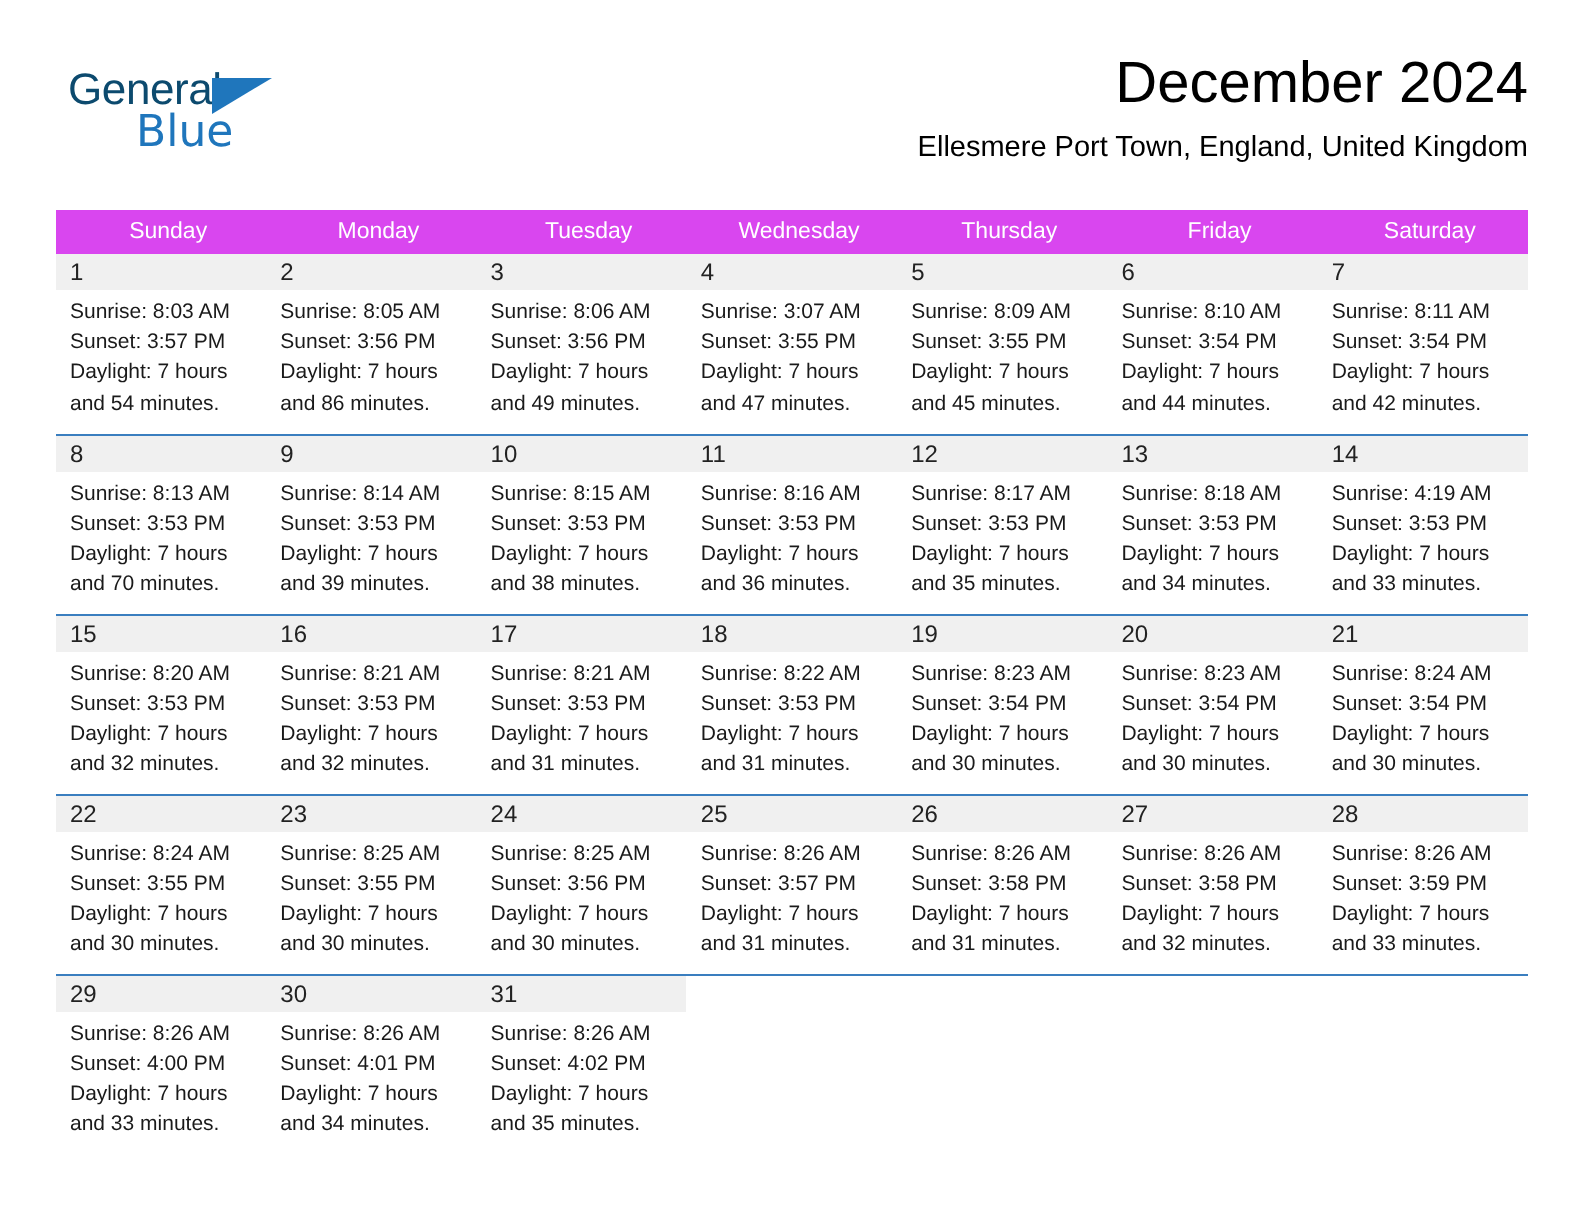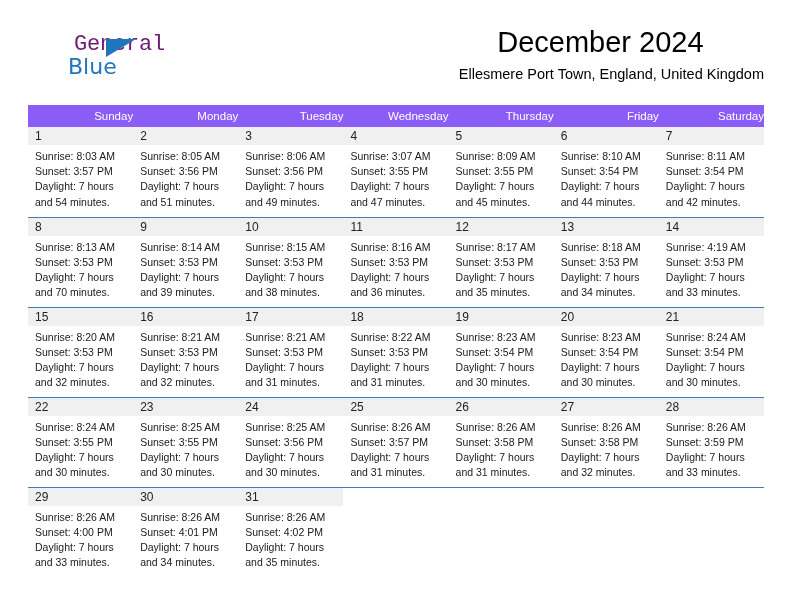--- a/index.html
+++ b/index.html
@@ -35,24 +35,23 @@
     top: 8px;
     width: 200px;
     height: 56px;
   }
   .logo-general {
     position: absolute;
     left: 0;
     top: 0;
     font-size: 22px;
     letter-spacing: -0.2px;
-    color: #701a75;
-    font-family: Liberation Mono, monospace;
+    color: #0c4a6e;
+    font-family: Liberation Sans, sans-serif;
     line-height: 1;
-    margin-left: 40px;
   }
   .logo-triangle {
     position: absolute;
     left: 72px;
     top: 5px;
     width: 0;
     height: 0;
     border-left: 30px solid #1f76bc;
     border-bottom: 18px solid transparent;
   }
@@ -62,21 +61,21 @@
     top: 22px;
     font-size: 22px;
     color: #1f76bc;
     font-family: "DejaVu Sans", sans-serif;
     line-height: 1;
   }
   .title-block {
     position: absolute;
     right: 0;
     top: 0;
-    text-align: center;
+    text-align: right;
   }
   .cal-title {
     font-size: 29px;
     color: #000000;
     line-height: 1.12;
     white-space: nowrap;
   }
   .cal-subtitle {
     font-size: 14.5px;
     color: #000000;
@@ -88,25 +87,25 @@
   
   .calendar {
     position: absolute;
     left: 28px;
     top: 105px;
     width: 736px;
     border-collapse: collapse;
     table-layout: fixed;
   }
   .calendar th {
-    background: #8b5cf6;
+    background: #d946ef;
     color: #ffffff;
     font-size: 11.5px;
     font-weight: normal;
-    text-align: right;
+    text-align: center;
     padding: 5px 0 5px 7px;
     height: 20px;
     box-sizing: border-box;
     border: none;
   }
   .calendar td {
     vertical-align: top;
     padding: 0;
     border: none;
     border-top: 1px solid #3a7ebf;
@@ -180,21 +179,21 @@
               <div>Daylight: 7 hours</div>
               <div>and 54 minutes.</div>
             </div>
           </td>
           <td class="day-cell">
             <div class="daynum">2</div>
             <div class="details">
               <div>Sunrise: 8:05 AM</div>
               <div>Sunset: 3:56 PM</div>
               <div>Daylight: 7 hours</div>
-              <div>and 51 minutes.</div>
+              <div>and 86 minutes.</div>
             </div>
           </td>
           <td class="day-cell">
             <div class="daynum">3</div>
             <div class="details">
               <div>Sunrise: 8:06 AM</div>
               <div>Sunset: 3:56 PM</div>
               <div>Daylight: 7 hours</div>
               <div>and 49 minutes.</div>
             </div>

